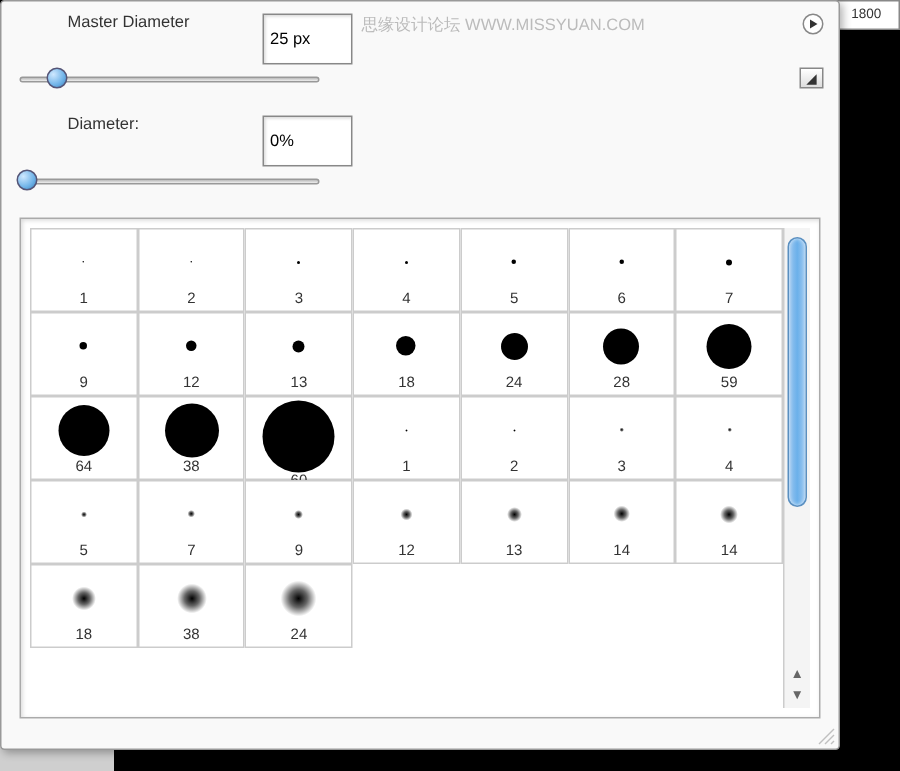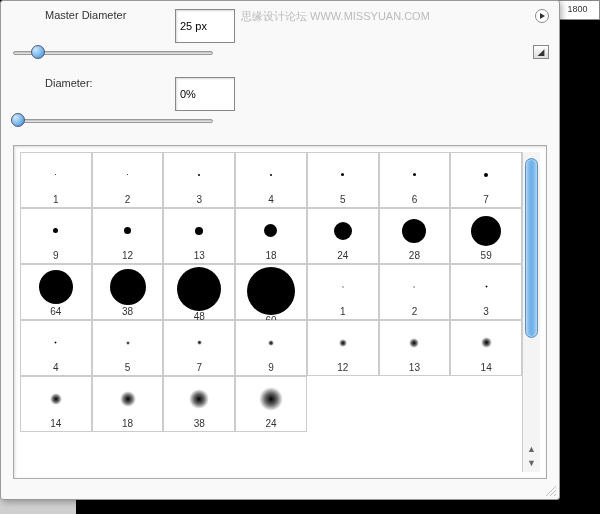--- a/index.html
+++ b/index.html
@@ -342,26 +342,20 @@
           <div class="brush-size">64</div>
         </div>
         <div class="brush-cell">
           <div class="brush-preview">
             <div class="brush-dot" style="width: 36px; height: 36px;"></div>
           </div>
           <div class="brush-size">38</div>
         </div>
         <div class="brush-cell">
           <div class="brush-preview">
-            <div class="brush-dot" style="width: 44px; height: 44px;"></div>
-          </div>
-          <div class="brush-size">48</div>
-        </div>
-        <div class="brush-cell">
-          <div class="brush-preview">
             <div class="brush-dot" style="width: 48px; height: 48px;"></div>
           </div>
           <div class="brush-size">60</div>
         </div>
         <div class="brush-cell">
           <div class="brush-preview">
             <div class="brush-soft" style="width: 2px; height: 2px;"></div>
           </div>
           <div class="brush-size">1</div>
         </div>

